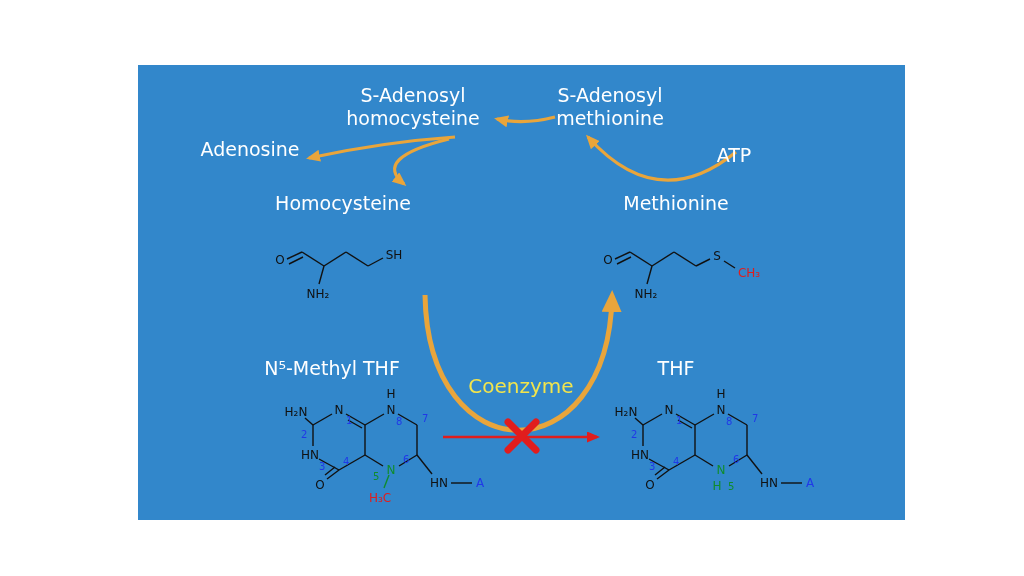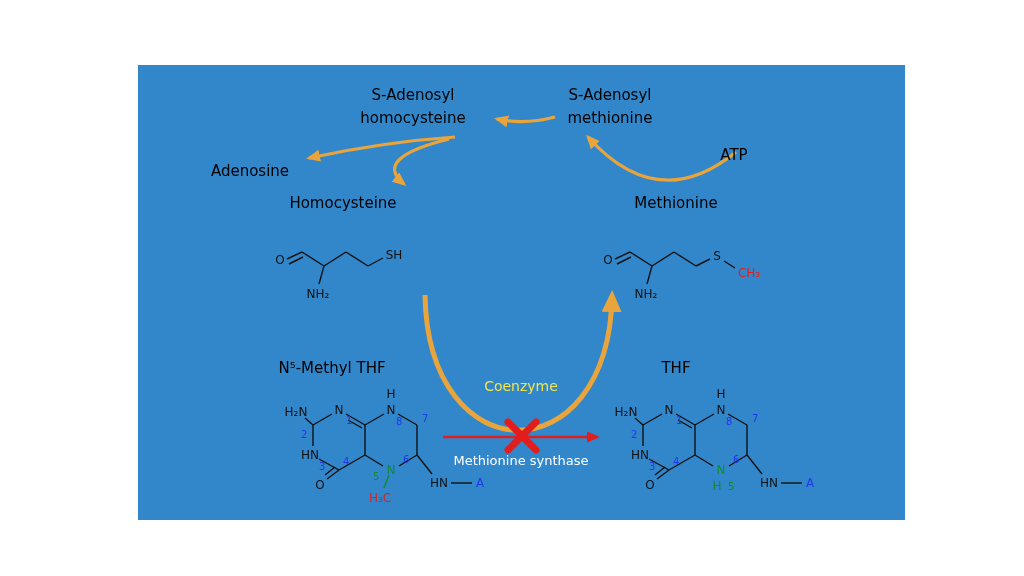--- a/index.html
+++ b/index.html
@@ -5,24 +5,24 @@
   html,body { margin:0; padding:0; }
   body {
     width:1024px; height:576px; position:relative; background:#ffffff;
     font-family:"DejaVu Sans","Liberation Sans",sans-serif; overflow:hidden;
   }
   #slide {
     position:absolute; left:138px; top:65px; width:767px; height:455px;
     background:#3287cb;
   }
   .lbl {
-    position:absolute; color:#000000; font-size:15px; line-height:23px;
+    position:absolute; color:#ffffff; font-size:19px; line-height:23px;
     text-align:center; white-space:nowrap;
   }
-  .lbl.yellow { color:#f2e44c; font-size:14px; line-height:21px; }
+  .lbl.yellow { color:#f2e44c; font-size:20px; line-height:21px; }
   .lbl.enzyme { color:#ffffff; font-size:13px; line-height:16px; }
   .struct { position:absolute; overflow:visible; }
   g.bonds line { stroke:#111111; stroke-width:1.4; }
   line.grn-bond { stroke:#0f8c2e; stroke-width:1.4; }
   text.atom { font-size:12px; fill:#111111; }
   text.num  { font-size:10px; fill:#2038e8; }
   text.grn  { fill:#0f8c2e; }
   text.red  { fill:#e11d1d; }
   text.blue { fill:#2038e8; }
   #arrows { position:absolute; left:0; top:0; pointer-events:none; }
@@ -60,31 +60,30 @@
   </svg>
 
   <div class="lbl" style="left:190px; top:19px; width:170px;">
     <div>S-Adenosyl</div>
     <div>homocysteine</div>
   </div>
   <div class="lbl" style="left:387px; top:19px; width:170px;">
     <div>S-Adenosyl</div>
     <div>methionine</div>
   </div>
-  <div class="lbl" style="left:42px; top:95px; width:140px;">Adenosine</div>
+  <div class="lbl" style="left:42px; top:73px; width:140px;">Adenosine</div>
   <div class="lbl" style="left:546px; top:79px; width:100px;">ATP</div>
   <div class="lbl" style="left:125px; top:127px; width:160px;">Homocysteine</div>
   <div class="lbl" style="left:458px; top:127px; width:160px;">Methionine</div>
 
   <div class="lbl" style="left:104px; top:292px; width:180px;">N⁵-Methyl THF</div>
   <div class="lbl" style="left:488px; top:292px; width:100px;">THF</div>
   <div class="lbl yellow" style="left:313px; top:311px; width:140px;">
     <div>Coenzyme</div>
   </div>
-  <div class="lbl enzyme" style="left:293px; top:388px; width:180px;">Methionine synthase</div>
 
   <svg class="struct" style="left:132px; top:167px;" width="150" height="80" viewBox="0 0 150 80">
     <g class="bonds">
       <line x1="17" y1="27" x2="32" y2="20"></line>
       <line x1="19" y1="32" x2="33" y2="25"></line>
       <line x1="32" y1="20" x2="54" y2="34"></line>
       <line x1="54" y1="34" x2="49" y2="52"></line>
       <line x1="54" y1="34" x2="76" y2="20"></line>
       <line x1="76" y1="20" x2="98" y2="34"></line>
       <line x1="98" y1="34" x2="113" y2="26"></line>

